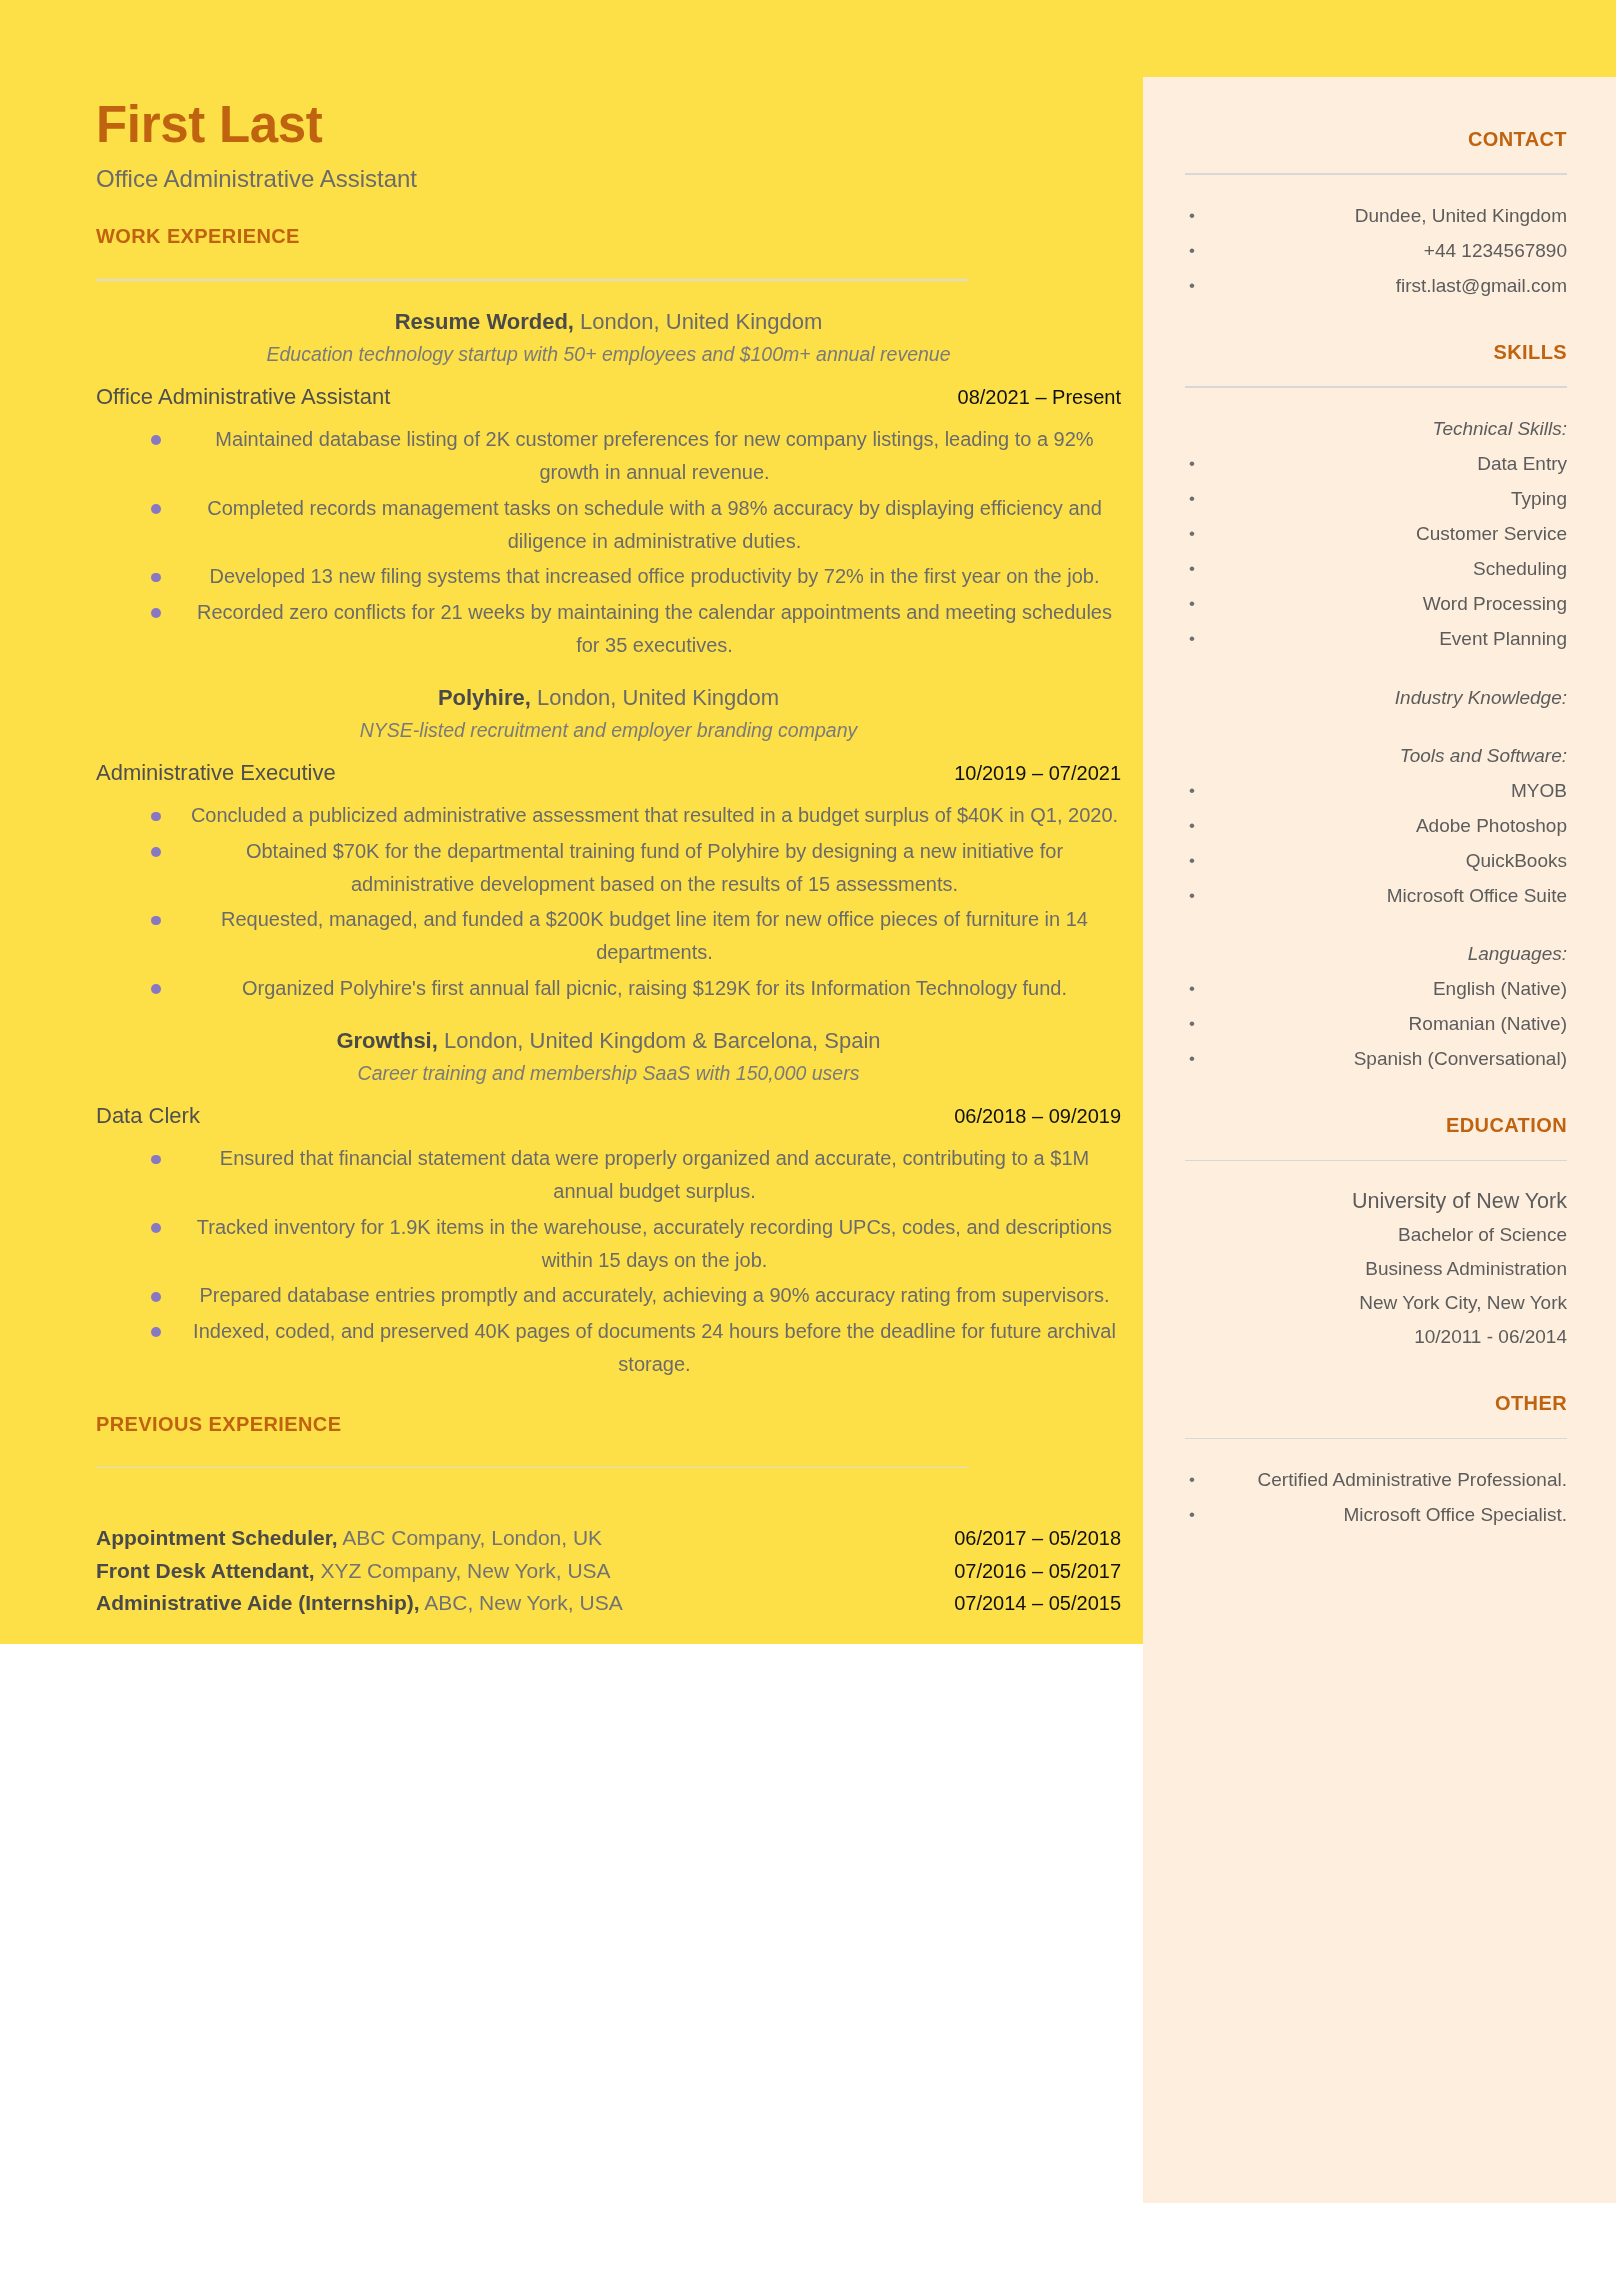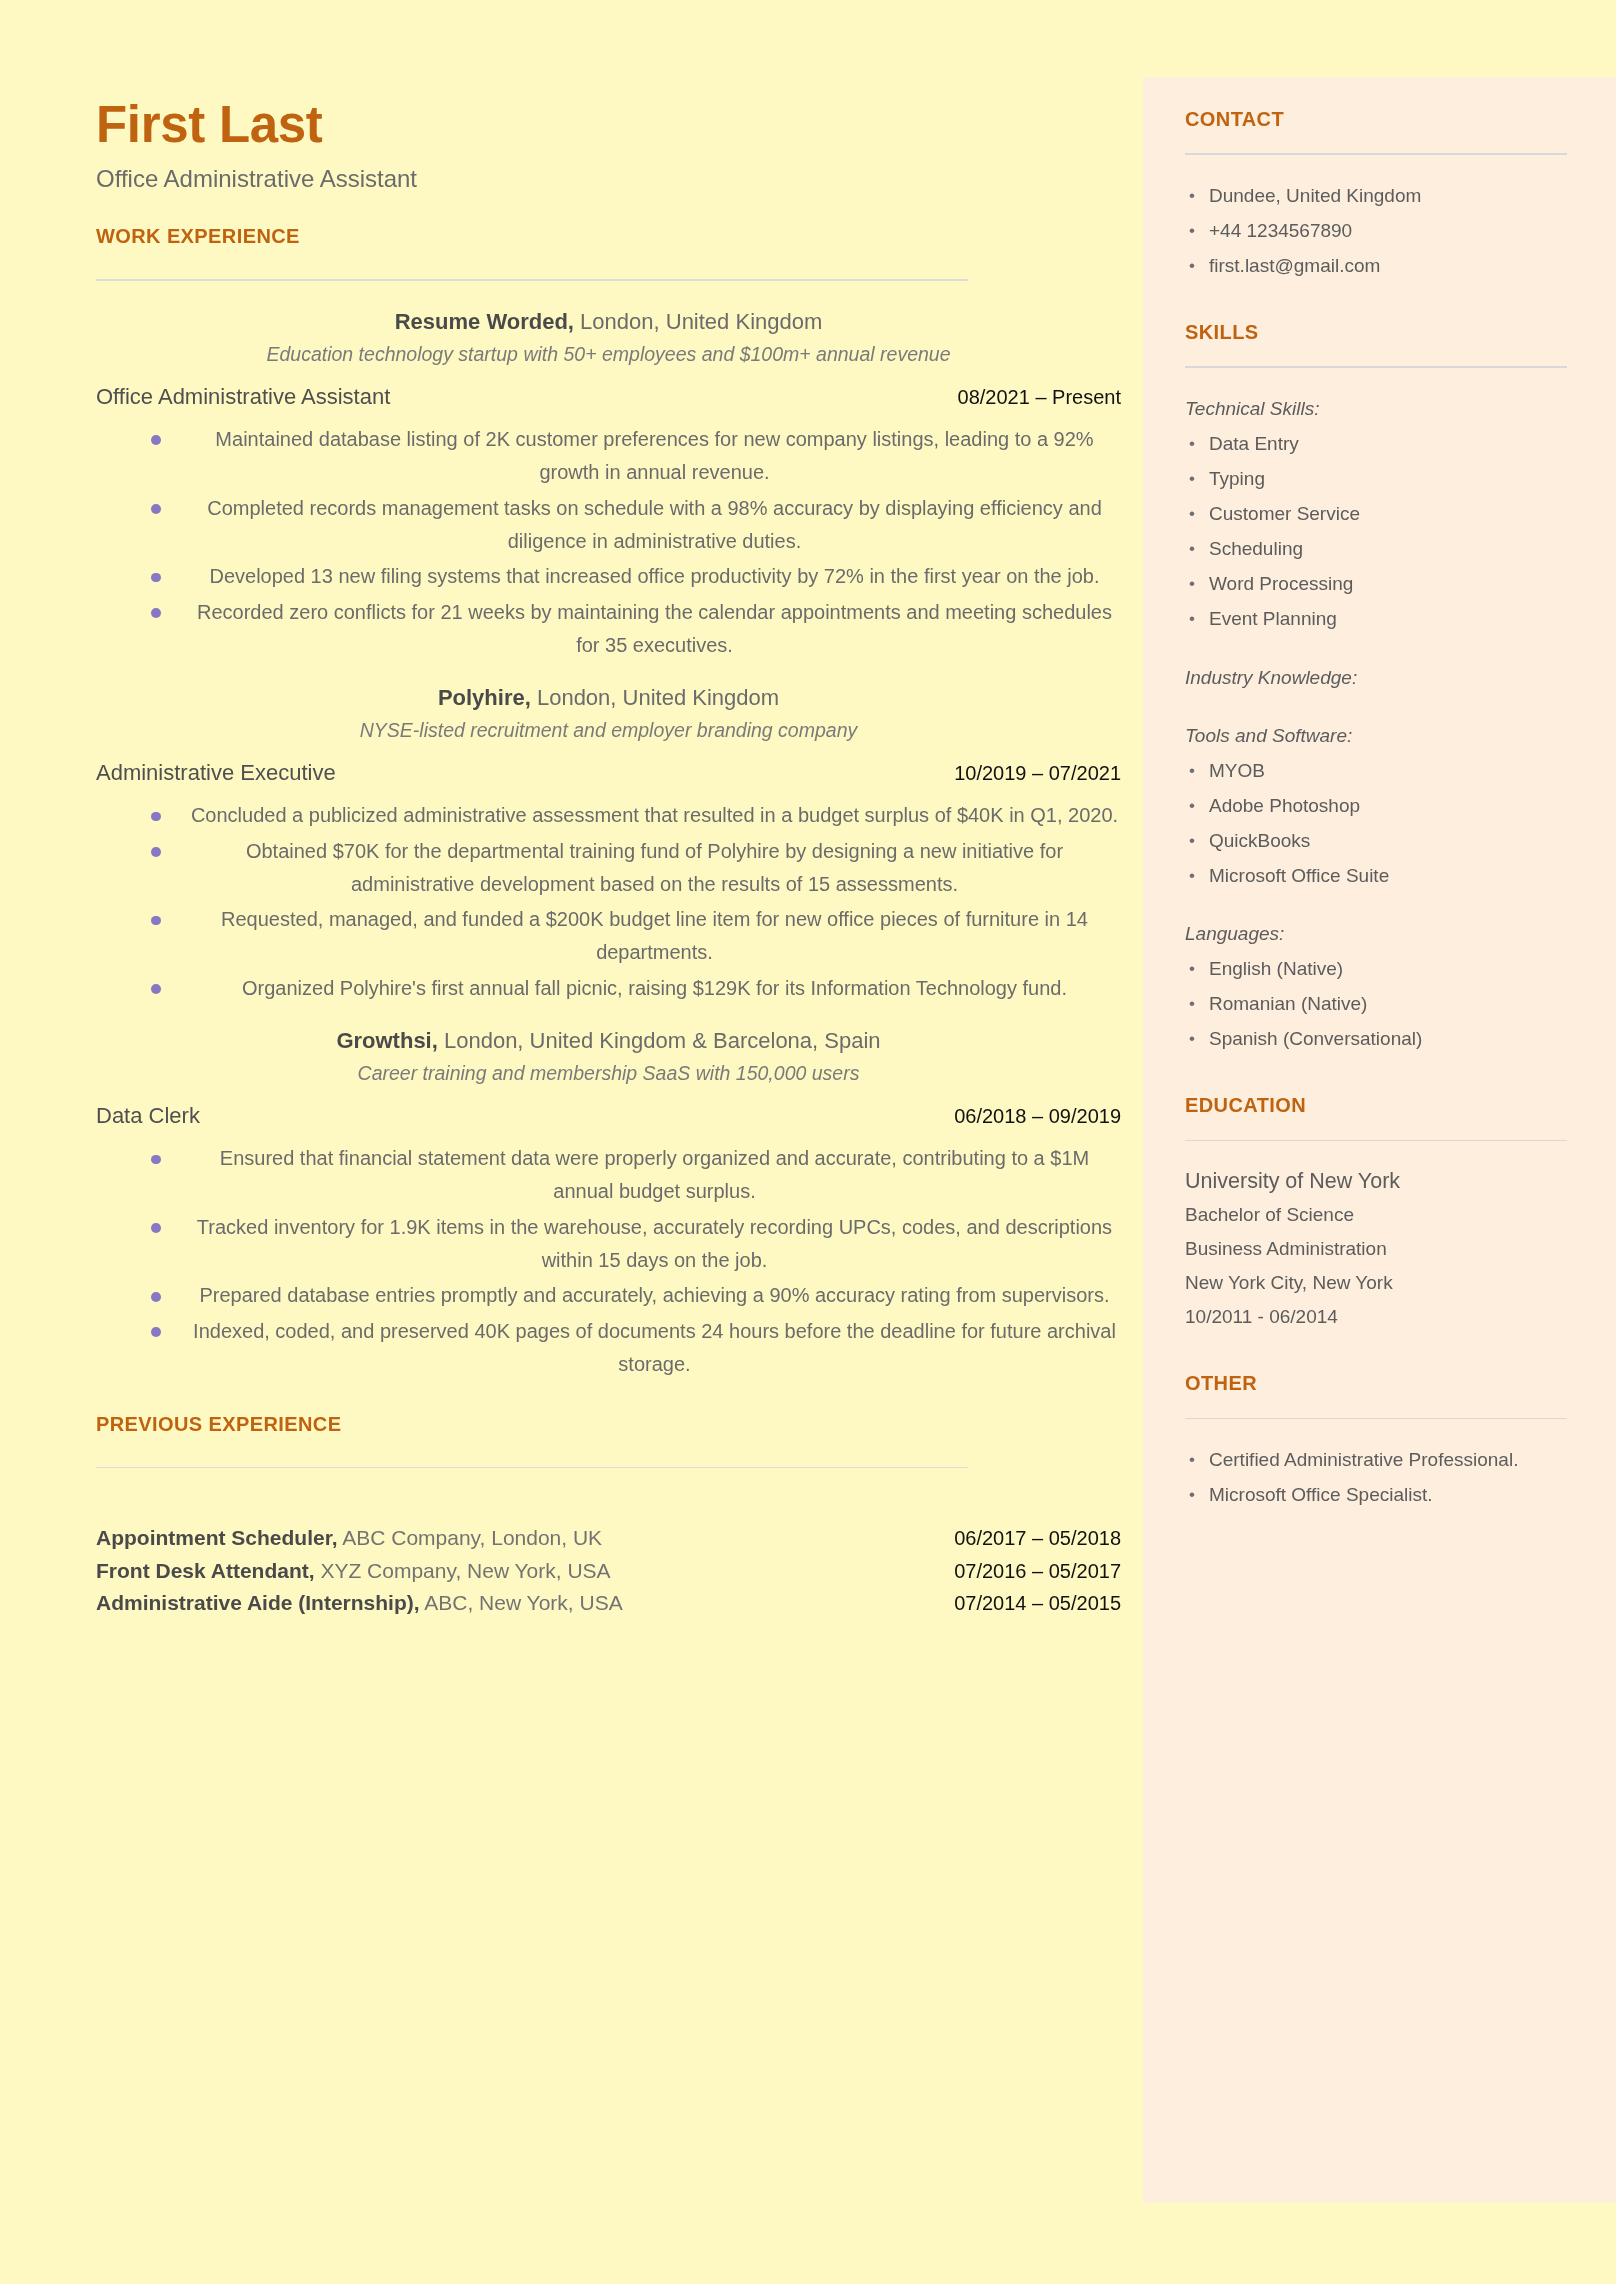--- a/index.html
+++ b/index.html
@@ -14,33 +14,34 @@
     font-family: "Liberation Sans", sans-serif;
     color: #595959;
     position: relative;
     overflow: hidden;
   }
 
   
   .page {
     position: relative;
     width: 1617px;
-    height: 2284px;
-    background: #fef9c3;
+    height: 1644px;
+    background: #fde047;
   }
 
   
   .sidebar {
     position: absolute;
     left: 1143px;
     top: 77px;
     width: 473px;
     height: 2126px;
     background: #fdeedd;
-    padding: 31px 49px 0 42px;
+    padding: 51px 49px 0 42px;
+    text-align: right;
   }
 
   .side-heading {
     color: #bf6310;
     font-size: 20px;
     font-weight: bold;
     letter-spacing: 0.4px;
     line-height: 1.1;
   }
 

